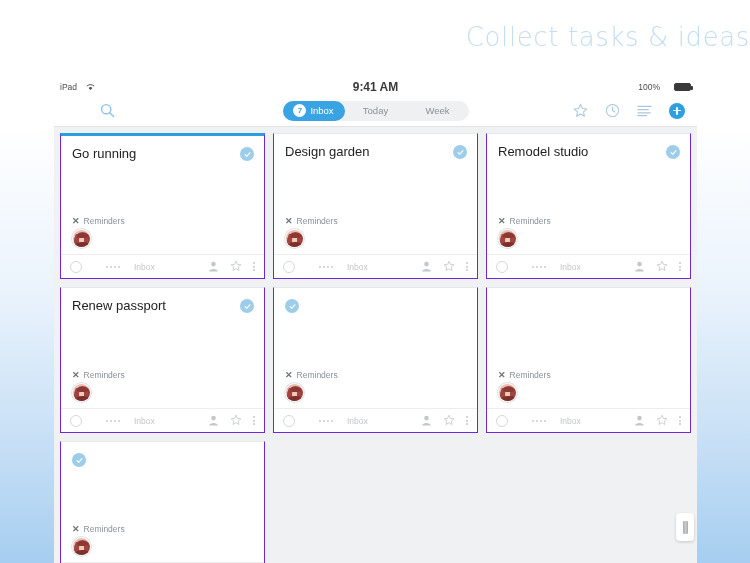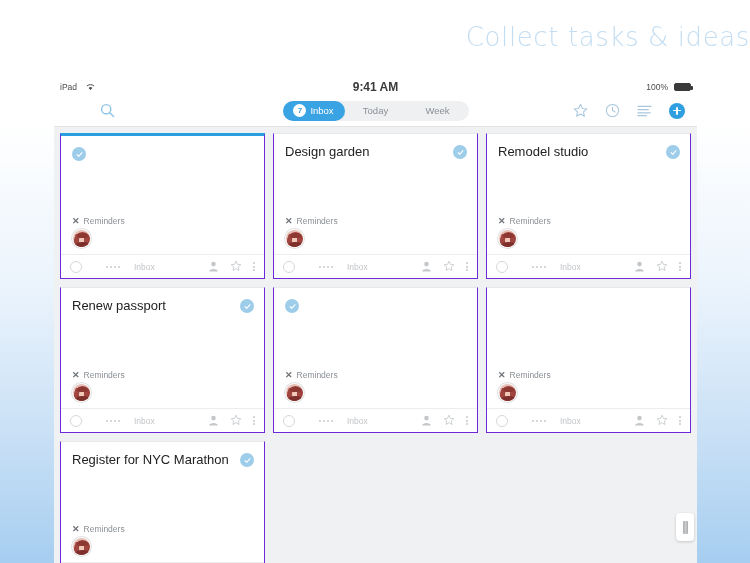--- a/index.html
+++ b/index.html
@@ -45,21 +45,21 @@
     font-size: 8.5px;
     color: #4a4a4a;
     position: relative;
   }
   .sb-left { display:flex; align-items:center; gap:9px; }
   .sb-center {
     position: absolute; left:0; right:0; text-align:center;
     font-size: 12px; color:#3a3a3a; font-weight: bold;
   }
   .sb-right {
-    margin-left:auto; display:flex; align-items:center; gap:6px;
+    margin-left:auto; display:flex; align-items:center; gap:14px;
     position: relative; z-index: 2;
   }
   .wifi { display:inline-block; width:9px; height:8px; position:relative; }
   .wifi svg { display:block; }
   .battery {
     width: 17px; height: 8px;
     border: 1px solid #3a3a3a;
     border-radius: 2px;
     position: relative;
     background: #3a3a3a;
@@ -311,20 +311,21 @@
         </svg>
       </span>
       <span class="plus-btn"></span>
     </div>
   </div>
 
   <div class="board">
 
     <div class="card accent">
       <div class="card-head">
+        <div class="card-title">Go running</div>
         <div class="check-circle">
           <svg width="9" height="9" viewBox="0 0 10 10">
               <path d="M2.3 5.2 L4.1 7 L7.8 3" stroke="#ffffff" stroke-width="1.2" fill="none" stroke-linecap="round" stroke-linejoin="round"></path>
             </svg>
         </div>
       </div>
       <div class="card-spacer"></div>
       <div class="meta">
         <span class="xicon">✕</span>
         <span>Reminders</span>
@@ -625,21 +626,20 @@
               <i></i>
               <i></i>
               <i></i>
             </span>
         </span>
       </div>
     </div>
 
     <div class="card">
       <div class="card-head">
-        <div class="card-title">Register for NYC Marathon</div>
         <div class="check-circle">
           <svg width="9" height="9" viewBox="0 0 10 10">
               <path d="M2.3 5.2 L4.1 7 L7.8 3" stroke="#ffffff" stroke-width="1.2" fill="none" stroke-linecap="round" stroke-linejoin="round"></path>
             </svg>
         </div>
       </div>
       <div class="card-spacer"></div>
       <div class="meta">
         <span class="xicon">✕</span>
         <span>Reminders</span>

